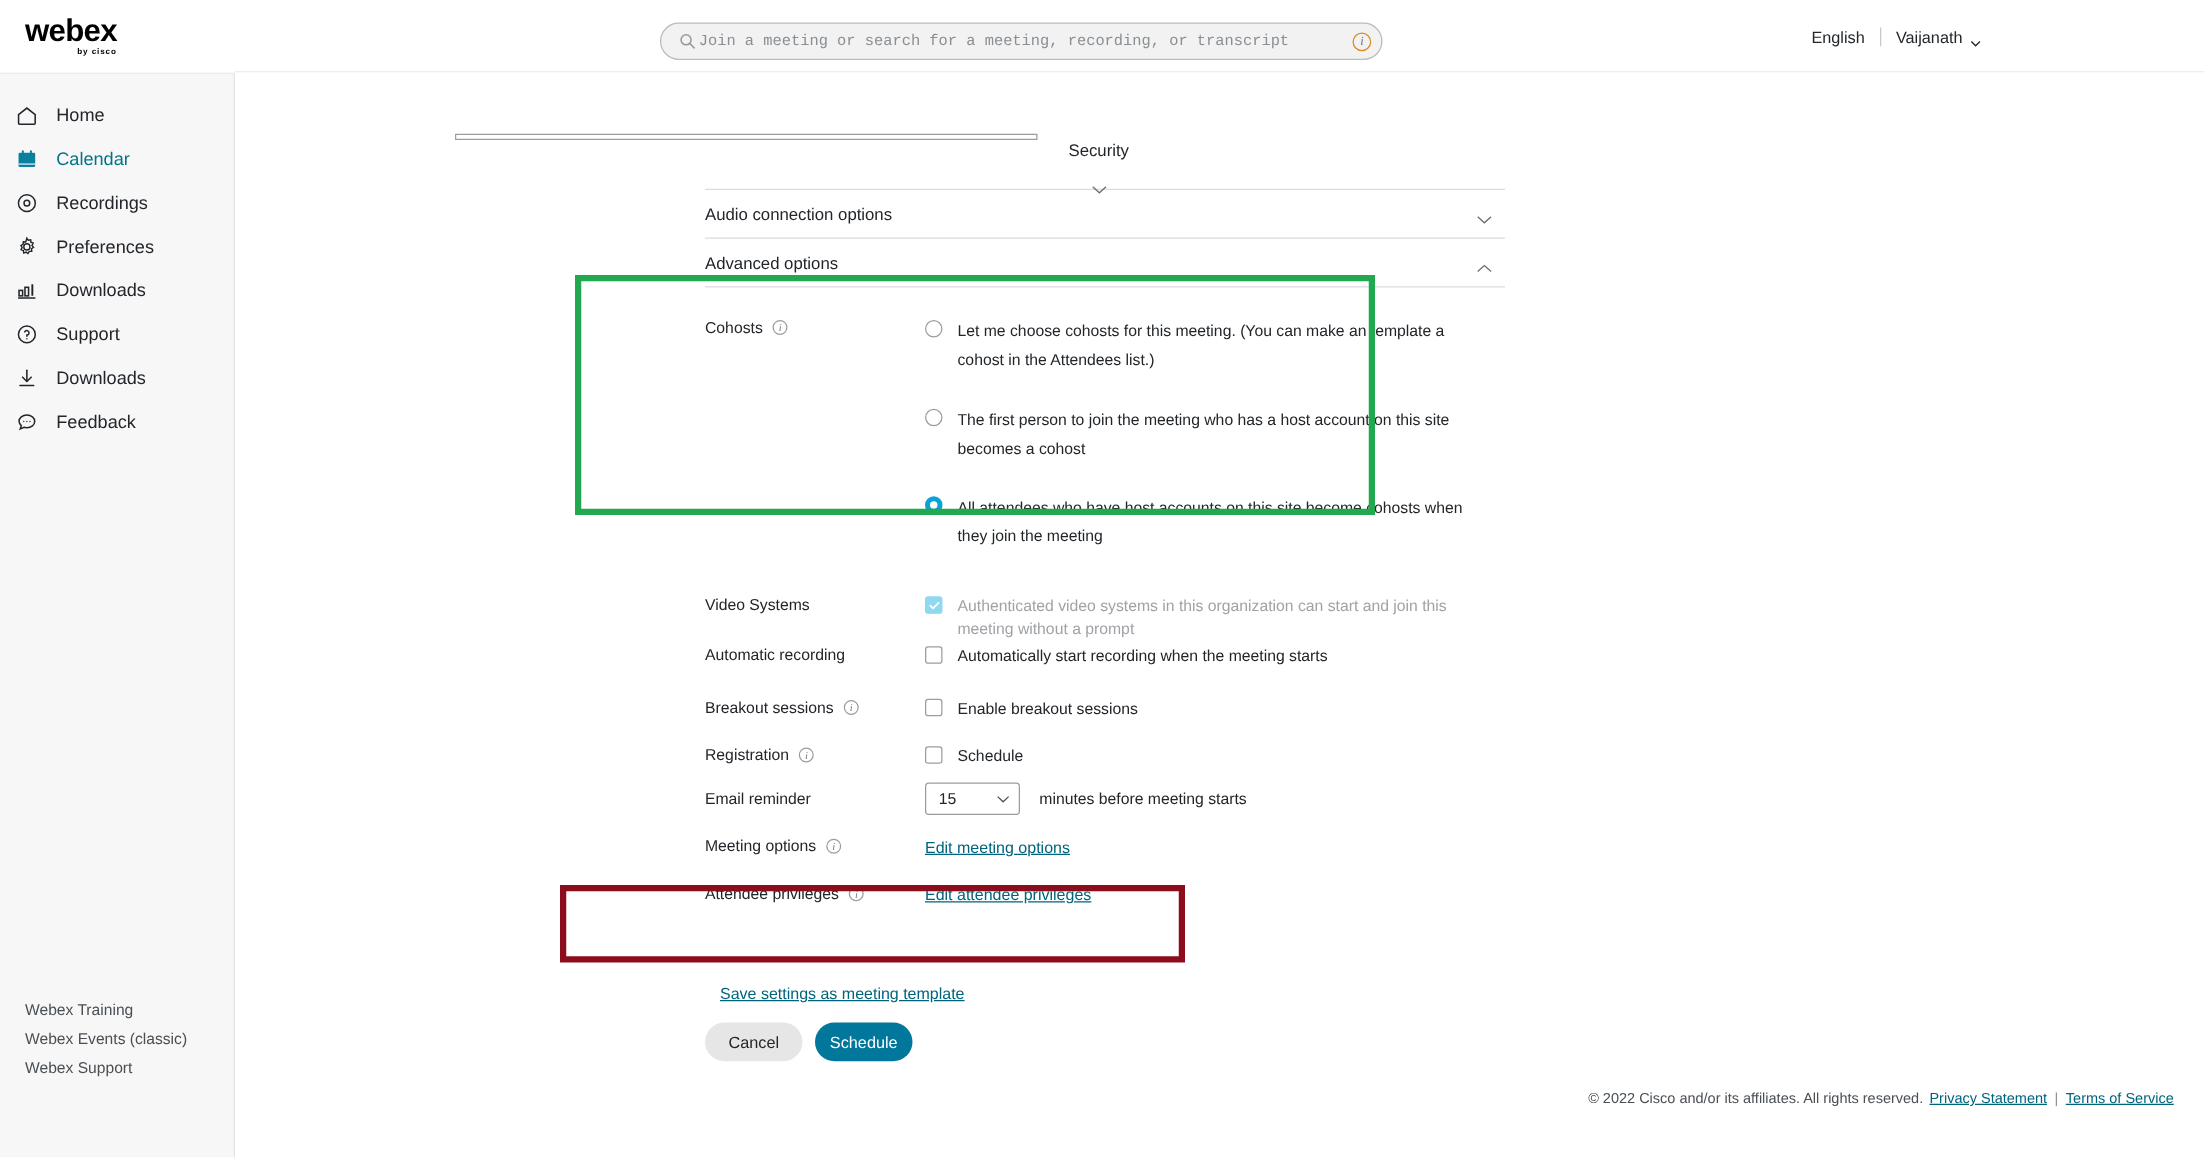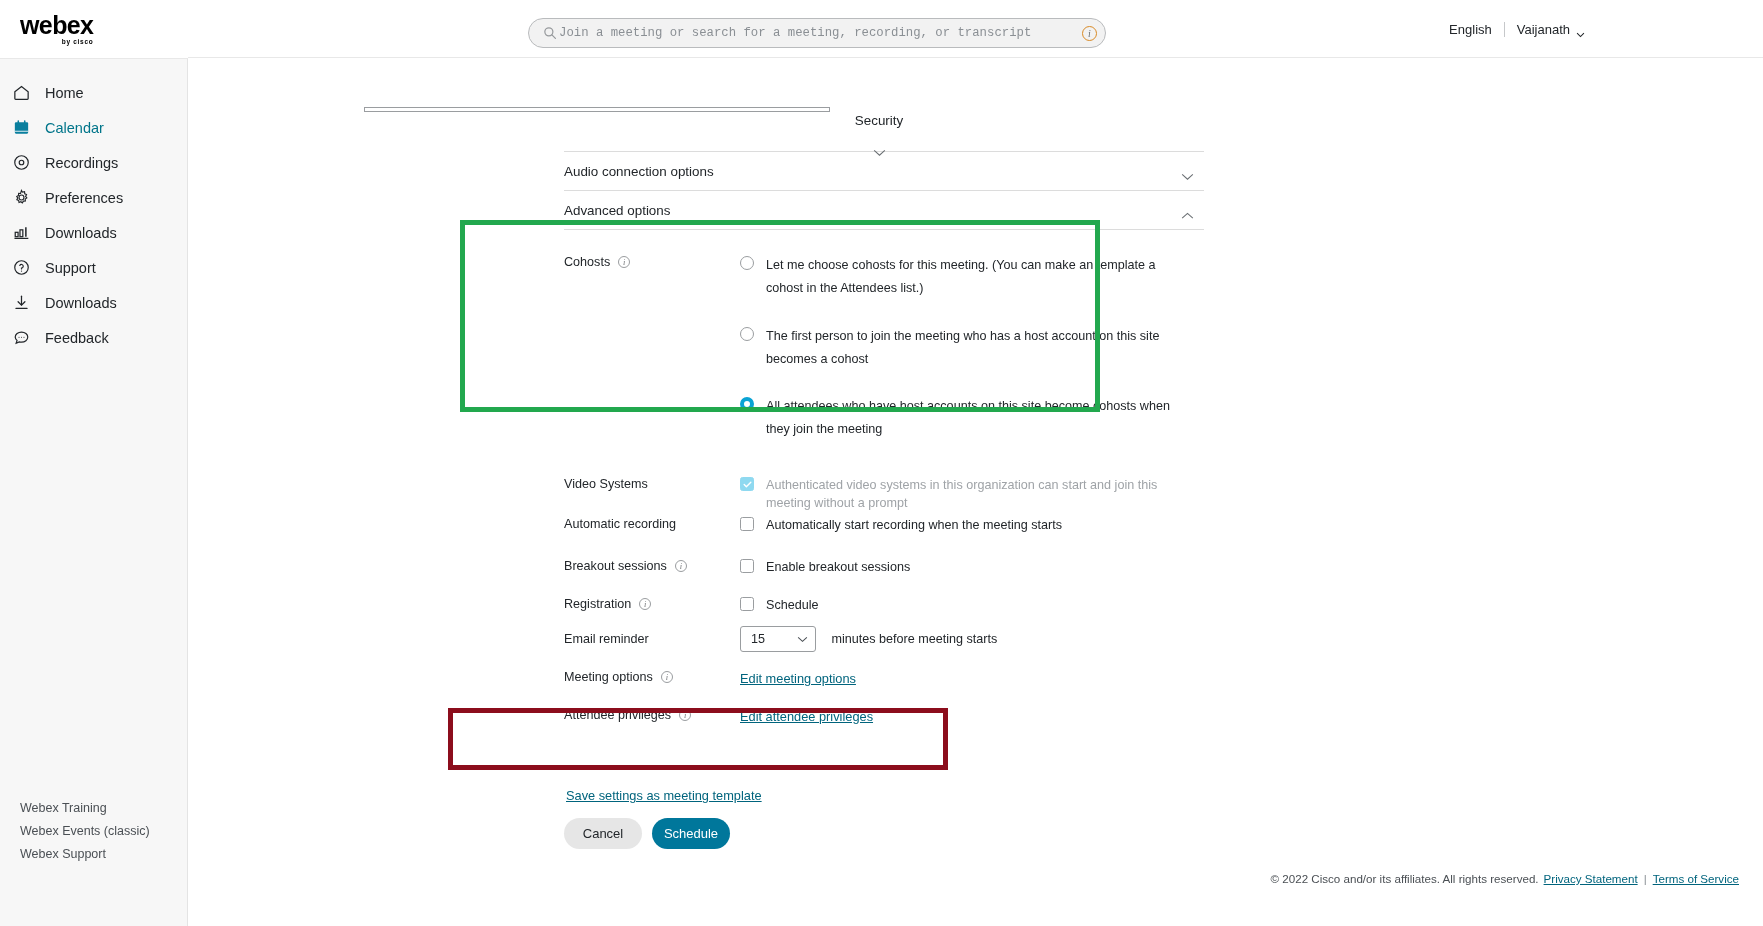--- a/index.html
+++ b/index.html
@@ -498,21 +498,21 @@
     <div class="field-row" style="top:649px;">
       <div class="field-label">
         <span>Attendee privileges</span>
         <span class="i-icon">i</span>
       </div>
       <div class="field-ctrl">
         <span class="tlink">Edit attendee privileges</span>
       </div>
     </div>
 
-    <div style="position:absolute; left:2px; top:728px;">
+    <div style="position:absolute; left:12px; top:728px;">
       <span class="tlink">Save settings as meeting template</span>
     </div>
 
     <div class="btn-row" style="top:760px;">
       <button class="btn btn-cancel">Cancel</button>
       <button class="btn btn-schedule">Schedule</button>
     </div>
 
   </div>
 

